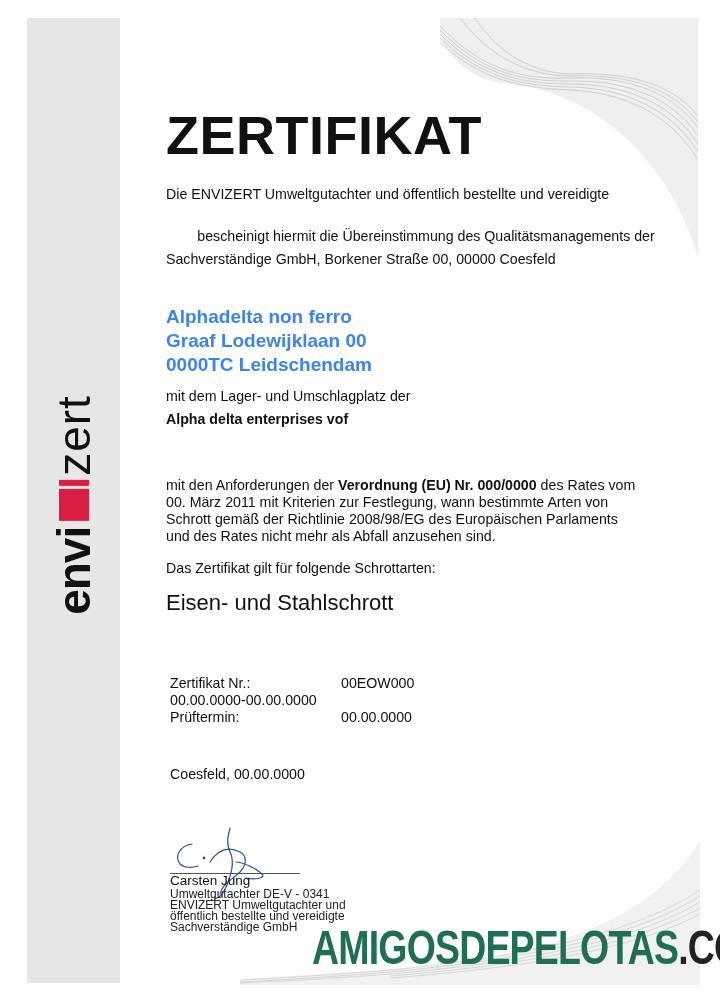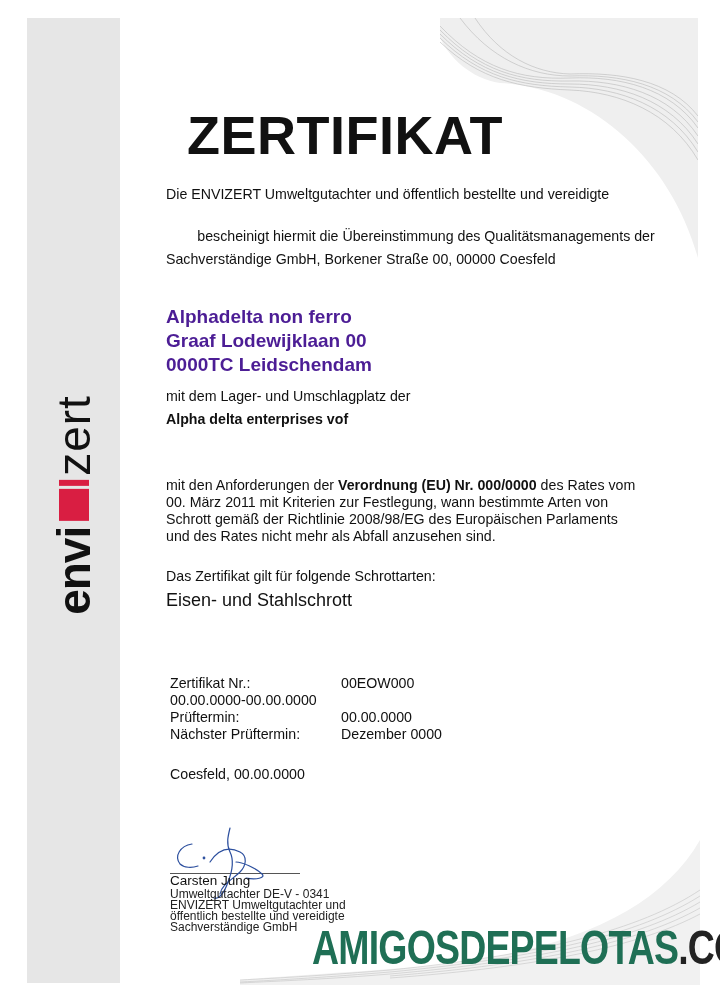--- a/index.html
+++ b/index.html
@@ -29,30 +29,29 @@
     .logo .bar .sq { width: 32px; height: 30px; background: #d91e42; }
     .logo .bar .st { width: 6px; height: 30px; background: #d91e42; }
 
     .swoosh-top { position: absolute; left: 440px; top: 18px; width: 258px; height: 240px; }
     .swoosh-bottom { position: absolute; left: 240px; top: 830px; width: 460px; height: 155px; }
 
     .title {
       position: absolute; left: 166px; top: 108px;
       font-size: 54px; font-weight: bold; letter-spacing: 0.5px; color: #111;
       line-height: 1;
-      margin-left: 21px;
     }
     .t { position: absolute; left: 166px; font-size: 14.2px; line-height: 17px; color: #111; }
     .t.wide { width: 520px; }
     .company {
       position: absolute; left: 166px; top: 305px;
-      font-size: 19px; font-weight: bold; line-height: 24px; color: #4c1d95;
+      font-size: 19px; font-weight: bold; line-height: 24px; color: #3b82f6;
     }
     .bold { font-weight: bold; text-align: right; }
-    .scrap { position: absolute; left: 166px; top: 590px; font-size: 18px; color: #111; }
+    .scrap { position: absolute; left: 166px; top: 590px; font-size: 22px; color: #111; }
 
     .details { position: absolute; left: 170px; top: 675px; font-size: 14.2px; line-height: 17px; }
     .details .row { display: flex; }
     .details .lbl { width: 171px; }
 
     .place-date { position: absolute; left: 170px; top: 766px; font-size: 14.2px; }
 
     .sig-svg { position: absolute; left: 170px; top: 822px; width: 110px; height: 85px; }
     .sig-line { position: absolute; left: 170px; top: 873px; width: 130px; height: 1px; background: #555; }
     .signer { position: absolute; left: 170px; top: 874px; font-size: 13.5px; line-height: 14px; color: #111; }
@@ -124,39 +123,35 @@
 <div class="t" style="top:388px;">mit dem Lager- und Umschlagplatz der</div>
 <div class="t bold" style="top:411px;">Alpha delta enterprises vof</div>
 
 <div class="t wide" style="top:477px;">
   <span>mit den Anforderungen der </span><span class="bold">Verordnung (EU) Nr. 000/0000</span><span> des Rates vom</span>
 </div>
 <div class="t wide" style="top:494px;">00. März 2011 mit Kriterien zur Festlegung, wann bestimmte Arten von</div>
 <div class="t wide" style="top:511px;">Schrott gemäß der Richtlinie 2008/98/EG des Europäischen Parlaments</div>
 <div class="t wide" style="top:528px;">und des Rates nicht mehr als Abfall anzusehen sind.</div>
 
-<div class="t" style="top:560px;margin-top:8px;">Das Zertifikat gilt für folgende Schrottarten:</div>
+<div class="t" style="top:560px;">Das Zertifikat gilt für folgende Schrottarten:</div>
 
 <div class="scrap">Eisen- und Stahlschrott</div>
 
 <div class="details">
   <div class="row">
     <span class="lbl">Zertifikat Nr.:</span>
     <span>00EOW000</span>
   </div>
   <div class="row">
     <span>00.00.0000-00.00.0000</span>
   </div>
   <div class="row">
     <span class="lbl">Prüftermin:</span>
     <span>00.00.0000</span>
-  </div>
-  <div class="row">
-    <span class="lbl">Nächster Prüftermin:</span>
-    <span>Dezember 0000</span>
   </div>
 </div>
 
 <div class="place-date">Coesfeld, 00.00.0000</div>
 
 <div class="sig-line"></div>
 
 <svg class="sig-svg" viewBox="0 0 110 85">
   <g fill="none" stroke="#2c4f9e" stroke-width="1.2" stroke-linecap="round">
     <path d="M22,22 C10,24 4,34 10,42 C14,46 22,46 28,44"></path>

